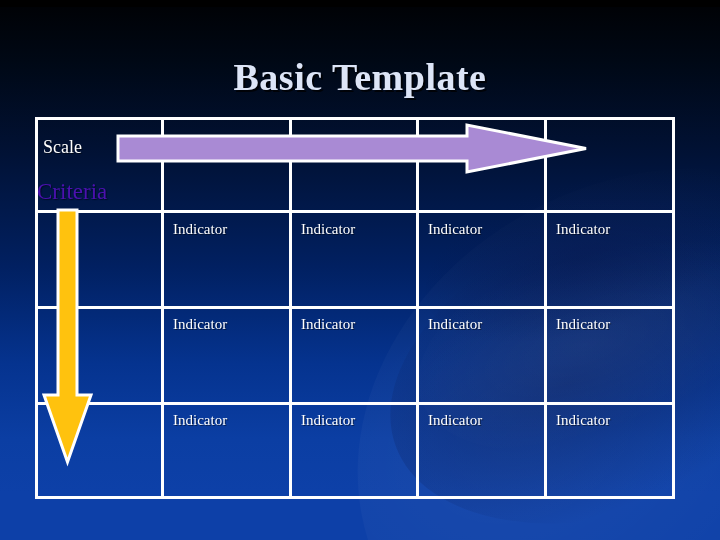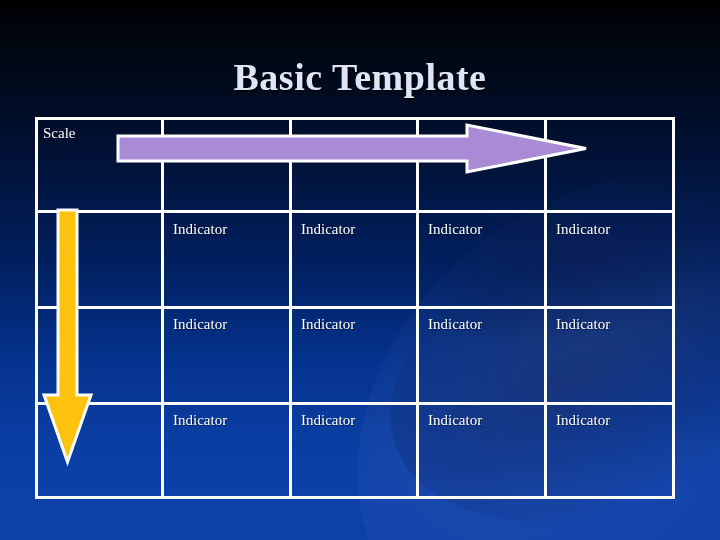--- a/index.html
+++ b/index.html
@@ -84,23 +84,23 @@
   .cell-text {
     position: absolute;
     color: #ffffff;
     font-size: 15px;
     white-space: nowrap;
     text-shadow: 1px 1px 0 rgba(0,0,0,0.5);
   }
   .label-scale {
     position: absolute;
     left: 8px;
-    top: 8px;
+    top: 20px;
     color: #ffffff;
-    font-size: 15px;
+    font-size: 18px;
     white-space: nowrap;
     text-shadow: 1px 1px 0 rgba(0,0,0,0.55);
     text-align: center;
   }
   .label-criteria {
     position: absolute;
     left: 2px;
     top: 62px;
     color: #4b11b0;
     font-size: 23px;
@@ -147,20 +147,21 @@
     <div class="grid-line" style="left:0;   top:379px;width:640px; height:3px;"></div>
 
     <div class="grid-line" style="left:0;    top:0; width:3px; height:382px;"></div>
     <div class="grid-line" style="left:126px;top:0; width:3px; height:382px;"></div>
     <div class="grid-line" style="left:254px;top:0; width:3px; height:382px;"></div>
     <div class="grid-line" style="left:381px;top:0; width:3px; height:382px;"></div>
     <div class="grid-line" style="left:509px;top:0; width:3px; height:382px;"></div>
     <div class="grid-line" style="left:637px;top:0; width:3px; height:382px;"></div>
 
     <div class="label-scale">Scale</div>
+    <div class="label-criteria">Criteria</div>
 
     <div class="cell-text" style="left:138px; top:104px;">Indicator</div>
     <div class="cell-text" style="left:266px; top:104px;">Indicator</div>
     <div class="cell-text" style="left:393px; top:104px;">Indicator</div>
     <div class="cell-text" style="left:521px; top:104px;">Indicator</div>
 
     <div class="cell-text" style="left:138px; top:199px;">Indicator</div>
     <div class="cell-text" style="left:266px; top:199px;">Indicator</div>
     <div class="cell-text" style="left:393px; top:199px;">Indicator</div>
     <div class="cell-text" style="left:521px; top:199px;">Indicator</div>

